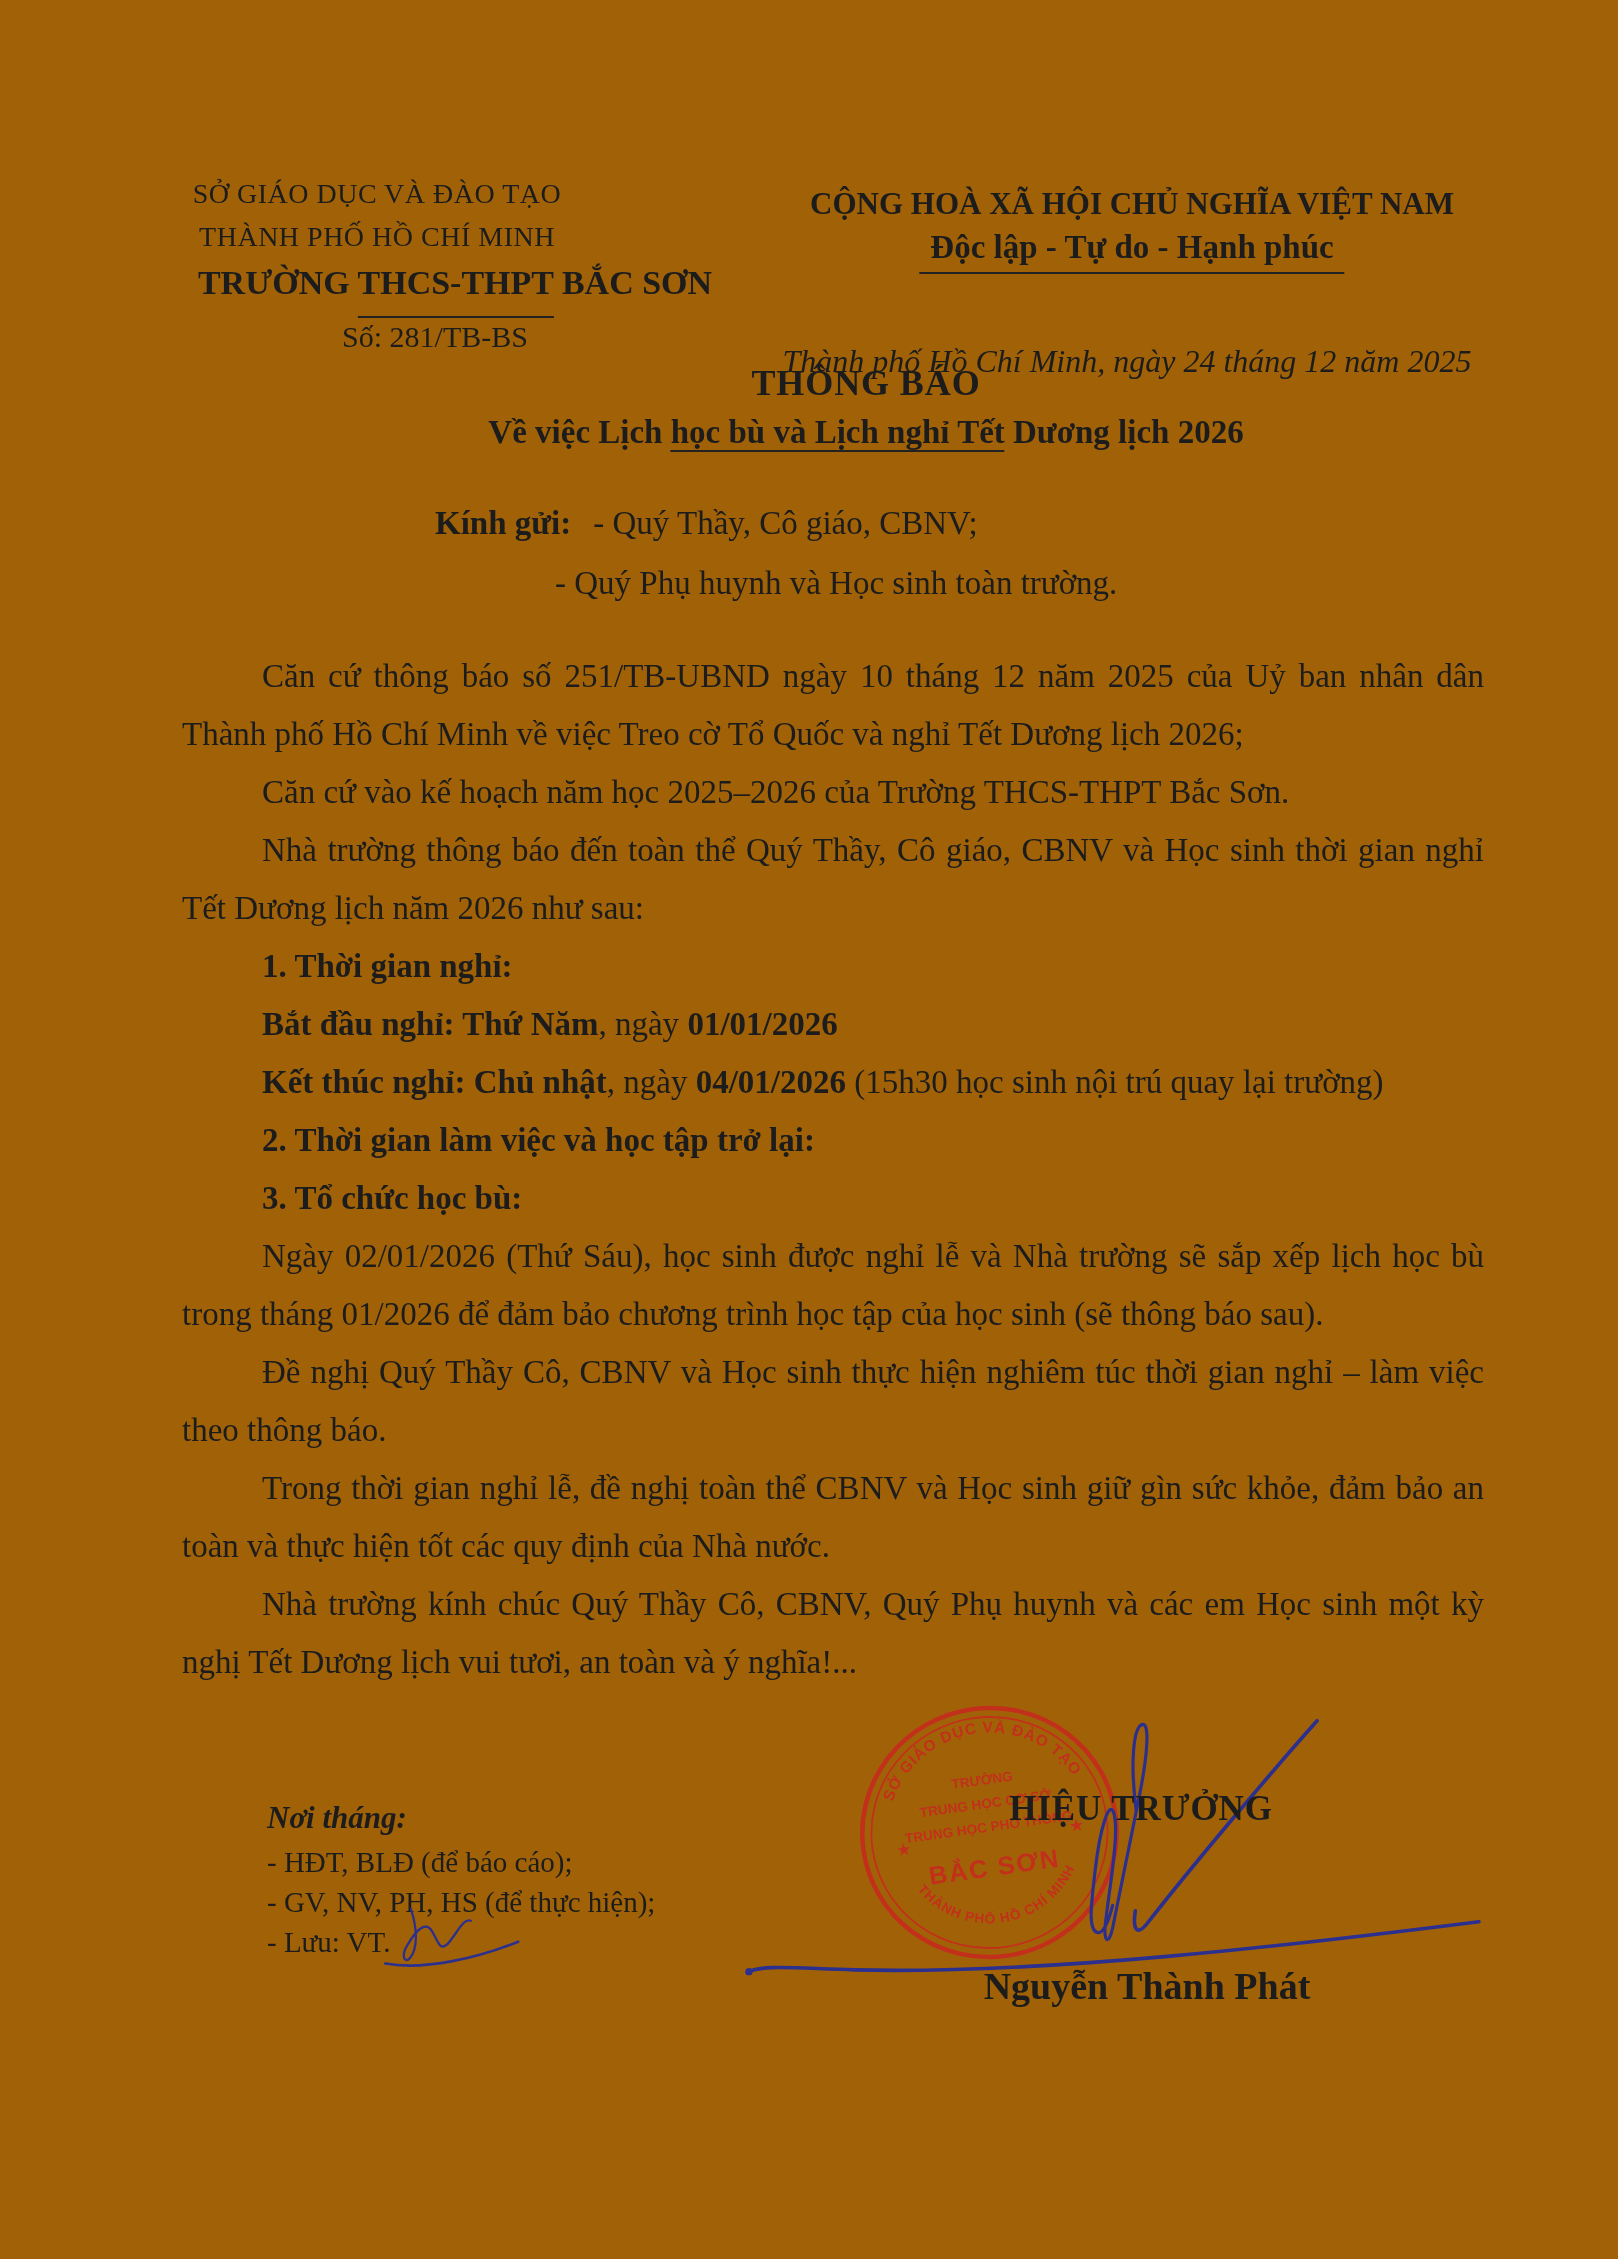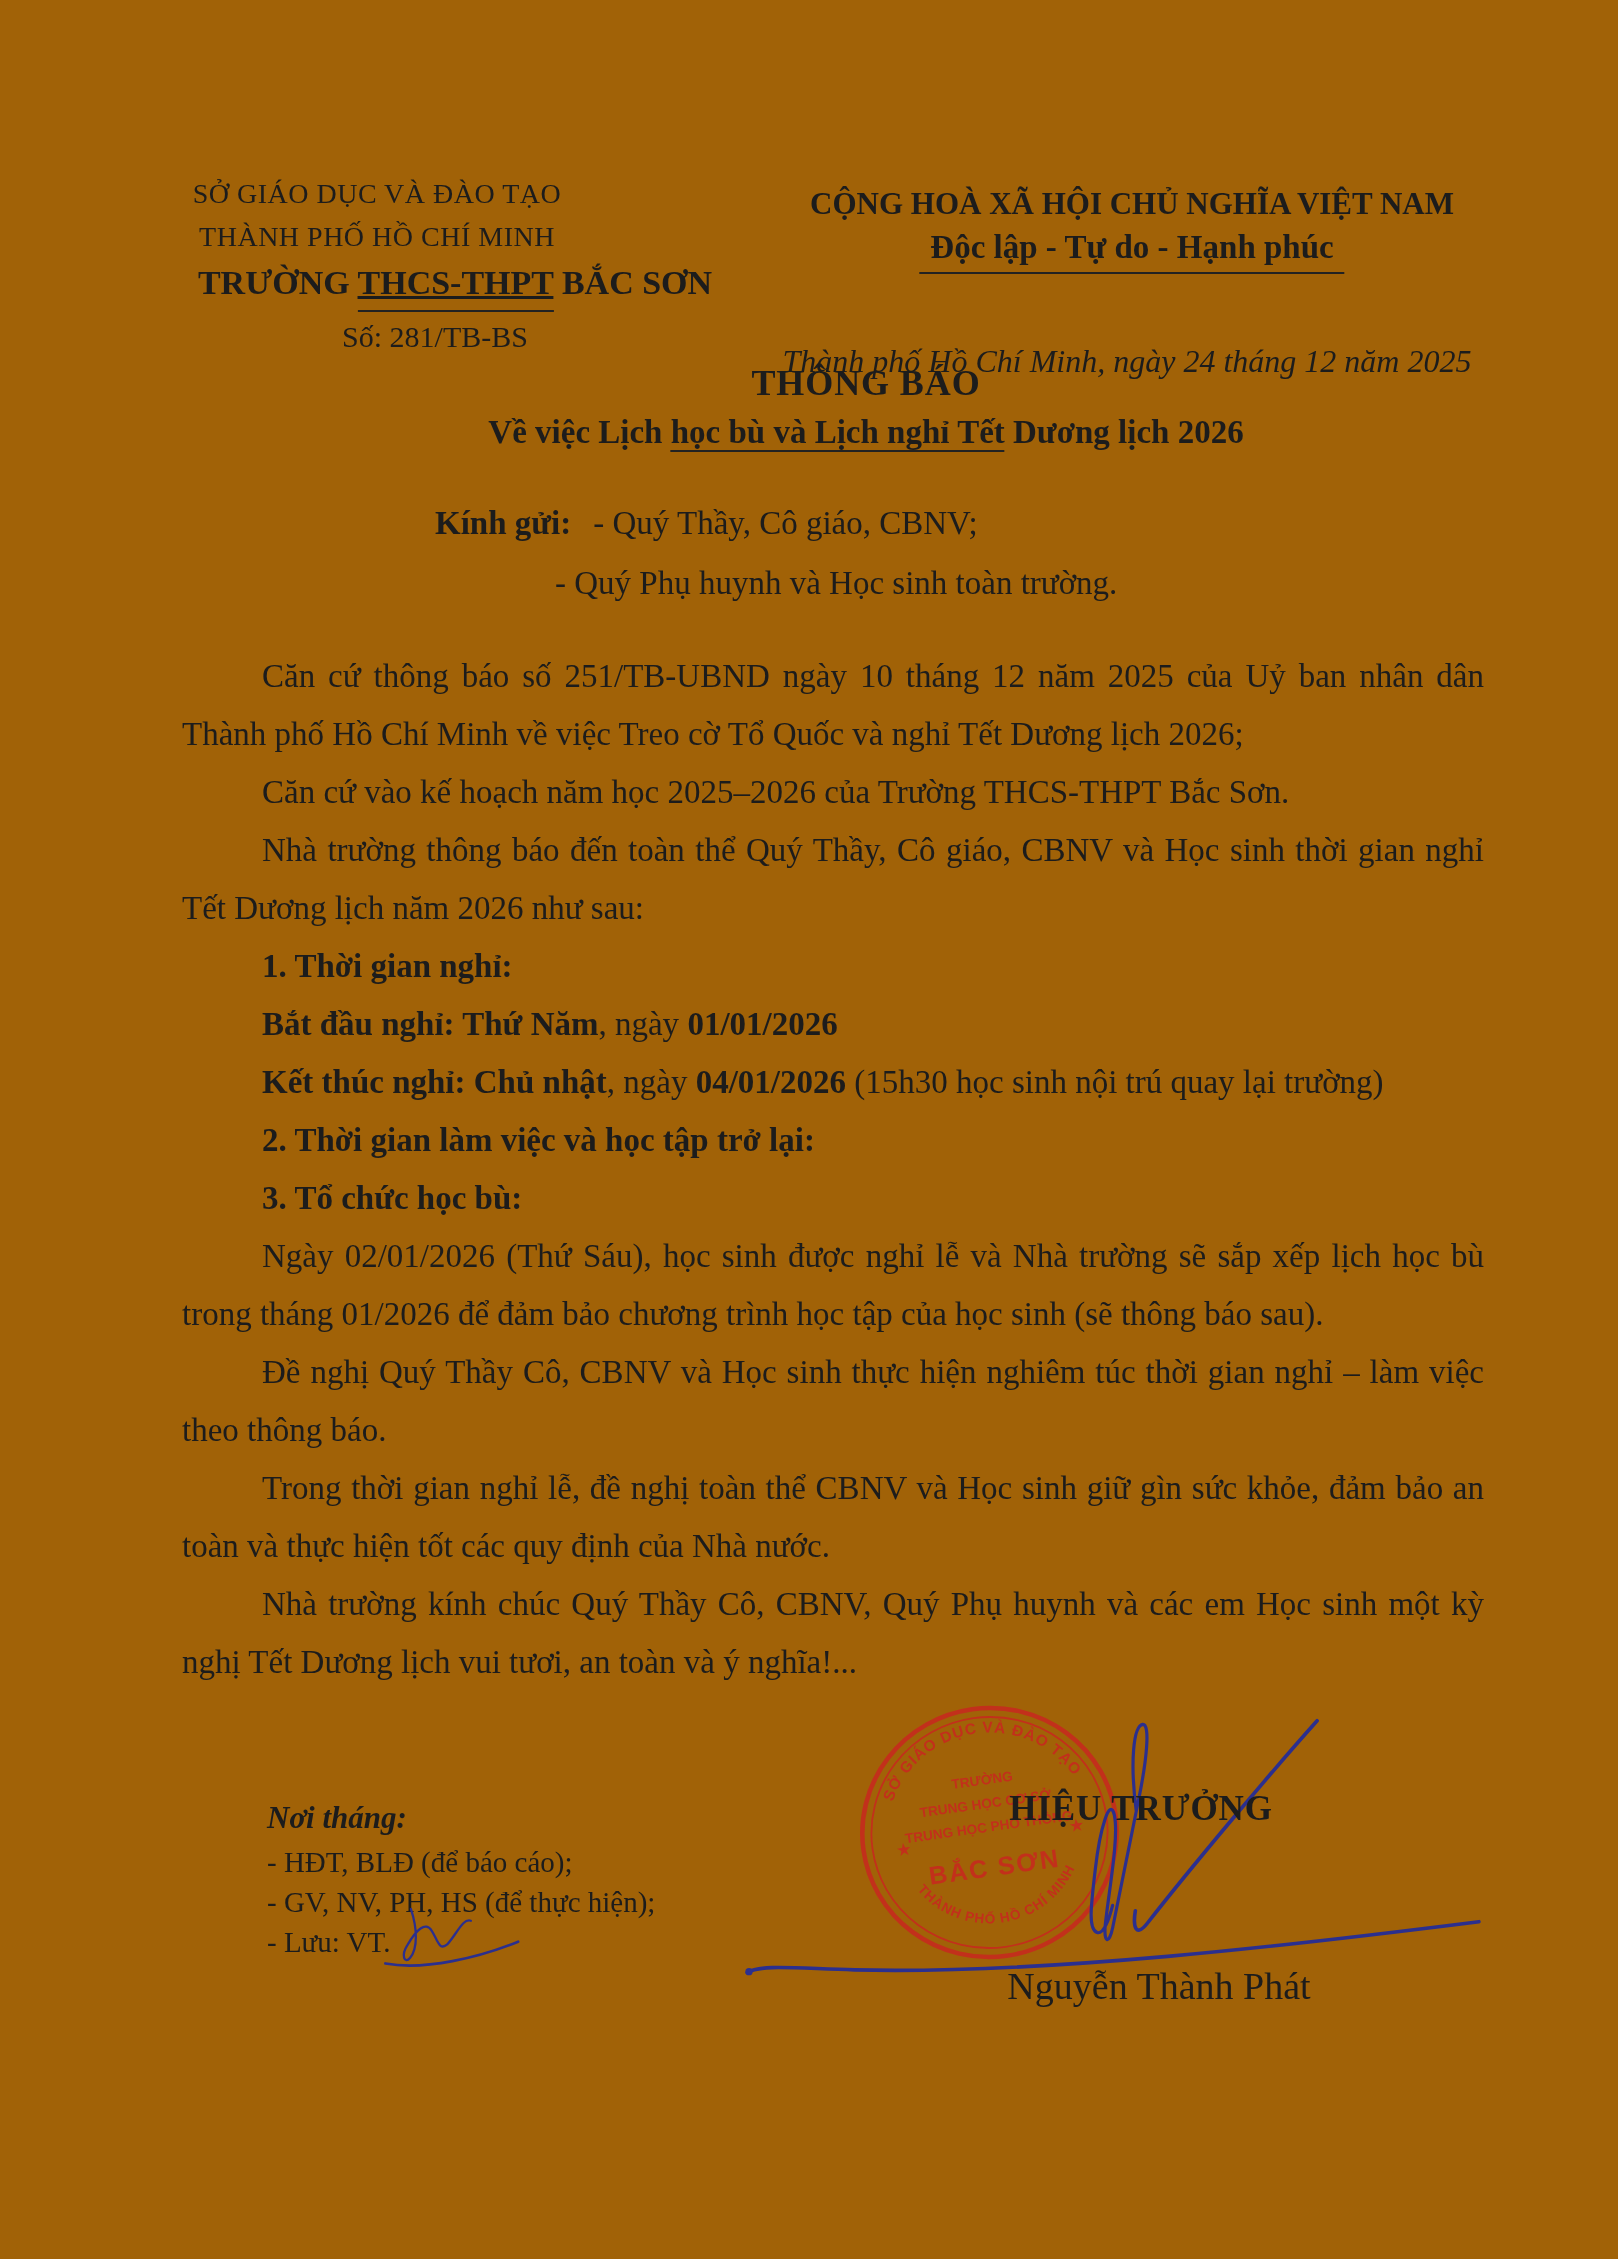--- a/index.html
+++ b/index.html
@@ -7,21 +7,21 @@
     position:relative;width:1618px;height:2259px;background:#a16207;
     font-family:"Liberation Serif","DejaVu Serif",serif;color:#1c1c1c;
     overflow:hidden;
   }
   .abs{position:absolute;}
   .ctr{transform:translateX(-50%);white-space:nowrap;}
   
   .hl1{top:178px;left:377px;font-size:28px;letter-spacing:0.5px;}
   .hl2{top:221px;left:377px;font-size:28px;letter-spacing:0.5px;}
   .hl3{top:264px;left:455px;font-size:34px;font-weight:bold;}
-  .hl3 .u{border-bottom:2.7px solid #222;padding-bottom:9px;text-decoration:underline;}
+  .hl3 .u{border-bottom:2.7px solid #222;padding-bottom:15px;}
   .hl4{top:320px;left:435px;font-size:30px;}
   
   .hr1{top:186px;left:1132px;font-size:31px;font-weight:bold;}
   .hr2{top:229px;left:1132px;font-size:33px;font-weight:bold;}
   .hr2 .u2{display:inline-block;padding:0 11px 5.5px 11px;border-bottom:2.7px solid #222;}
   .hrd{top:307px;left:1127px;font-size:32px;font-style:italic;margin-top:36px;}
   
   .t1{top:362px;left:866px;font-size:36px;font-weight:bold;letter-spacing:0.9px;}
   .t2{top:414px;left:866px;font-size:33px;font-weight:bold;}
   .t2 .u{border-bottom:2.7px solid #222;padding-bottom:0;}
@@ -30,21 +30,21 @@
   .sal1 .lbl{font-weight:bold;margin-right:22px;margin-left:28px;}
   .sal2{top:565px;left:555px;font-size:33px;white-space:nowrap;}
   
   .bodytext{top:647px;left:182px;width:1302px;font-size:33px;line-height:58px;text-align:justify;}
   .bodytext p{margin:0;text-indent:80px;}
   .b{font-weight:bold;}
   
   .recips{top:1798px;left:267px;font-size:29px;line-height:40px;}
   .recips .rl{font-size:31px;font-weight:bold;font-style:italic;margin-bottom:3.6px;}
   .sigtitle{top:1789px;left:1141px;font-size:35px;font-weight:bold;letter-spacing:0.9px;z-index:5;}
-  .signame{top:1964px;left:1147px;font-size:38px;font-weight:normal;z-index:5;margin-left:12px;}
+  .signame{top:1964px;left:1147px;font-size:38px;font-weight:bold;z-index:5;}
   .stampwrap{top:1698px;left:855px;width:269px;height:269px;transform:rotate(-8deg);opacity:.9;z-index:3;}
   .inkwrap{top:0;left:0;width:1618px;height:2259px;z-index:4;pointer-events:none;}
   .stamp-text{font-family:"Liberation Sans","DejaVu Sans",sans-serif;}
 </style>
 </head>
 <body>
 
 <div class="page">
 
   <div class="abs ctr hl1">SỞ GIÁO DỤC VÀ ĐÀO TẠO</div>

